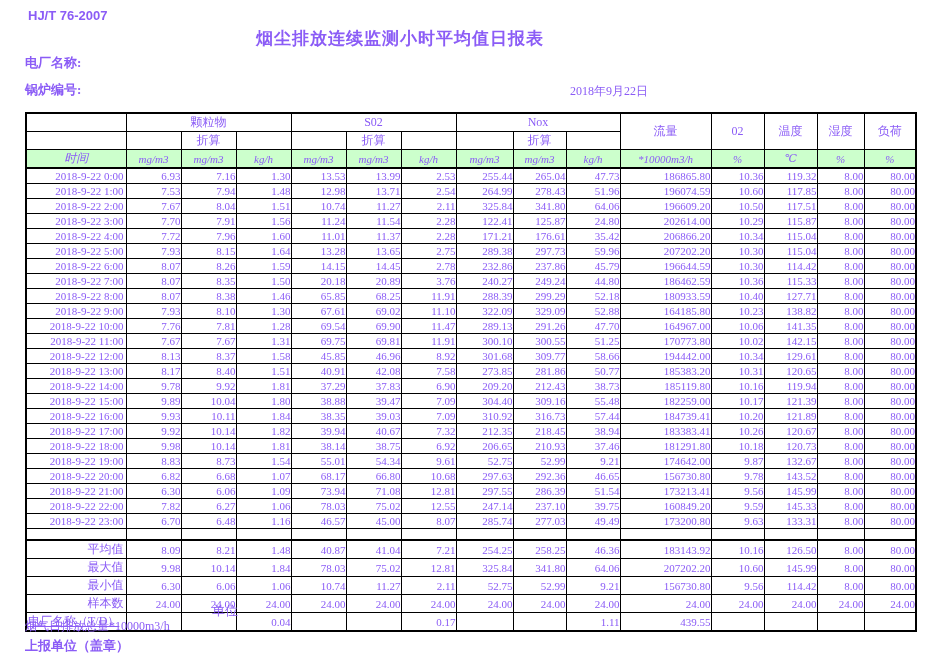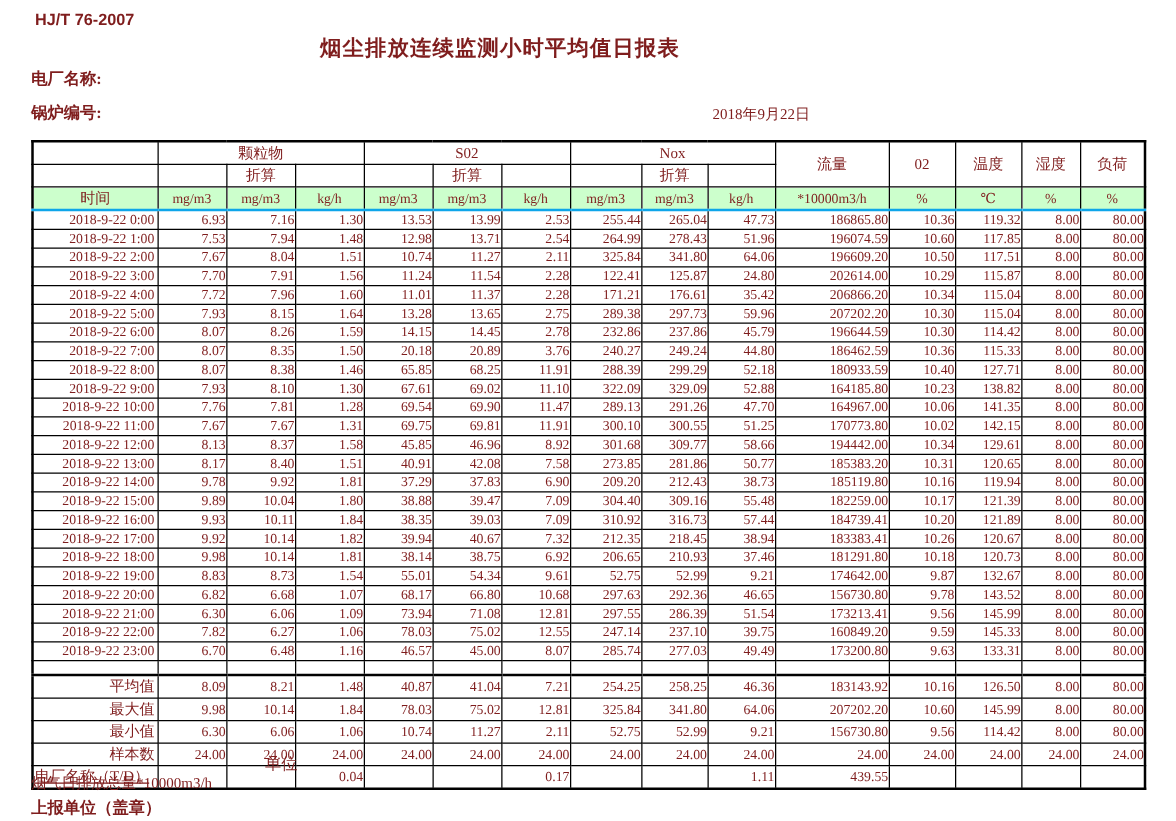--- a/index.html
+++ b/index.html
@@ -1,31 +1,31 @@
 <!DOCTYPE html>
 <html><head>
 <meta charset="utf-8">
 <style>
   html,body{margin:0;padding:0;background:#fff;}
   .page{position:relative;width:941px;height:657px;background:#ffffff;
-        font-family:"Liberation Serif","DejaVu Serif",serif;color:#7f1d1d;}
+        font-family:"Liberation Serif","DejaVu Serif",serif;color:#8b5cf6;}
   .std{position:absolute;left:28px;top:8px;font-weight:bold;font-size:13px;
        font-family:"Liberation Sans",sans-serif;}
   .title{position:absolute;left:144px;top:27px;width:400px;text-align:right;
          font-weight:bold;font-size:17px;letter-spacing:1px;}
   .plant{position:absolute;left:25px;top:54px;font-weight:bold;font-size:13px;text-align:right;}
   .boiler{position:absolute;left:25px;top:81px;font-weight:bold;font-size:13px;}
   .date{position:absolute;left:570px;top:83px;font-size:12px;}
   table.data-table{position:absolute;left:25px;top:112px;width:890px;
         border-collapse:collapse;table-layout:fixed;border:2px solid #000;}
   .data-table th,.data-table td{border:1px solid #000;font-weight:normal;
         overflow:hidden;white-space:nowrap;padding:0;}
   thead tr{height:17px;}
   thead th,thead td{font-size:12px;text-align:center;}
-  tr.green th{background:#ccffcc;font-size:11px;border-bottom:2px solid #0ea5e9;}
+  tr.green th{background:#ccffcc;font-size:11px;border-bottom:2px solid #000000;font-style:italic;}
   tr.green th.time-h{font-size:12px;}
   tbody tr{height:15px;}
   tbody td{font-size:11px;text-align:right;padding-right:3px;}
   tbody td:first-child{padding-right:2px;margin-top:44px;}
   #summary-body td:first-child{font-size:12px;text-align:right;}
   #summary-body tr:first-child{height:12px;}
   #summary-body tr:first-child td{border-bottom:2px solid #000;}
   #summary-body tr:last-child td:first-child{text-align:left;padding-left:1px;
         text-decoration:underline;}
   .note{position:absolute;left:25px;top:618px;font-size:12px;}

